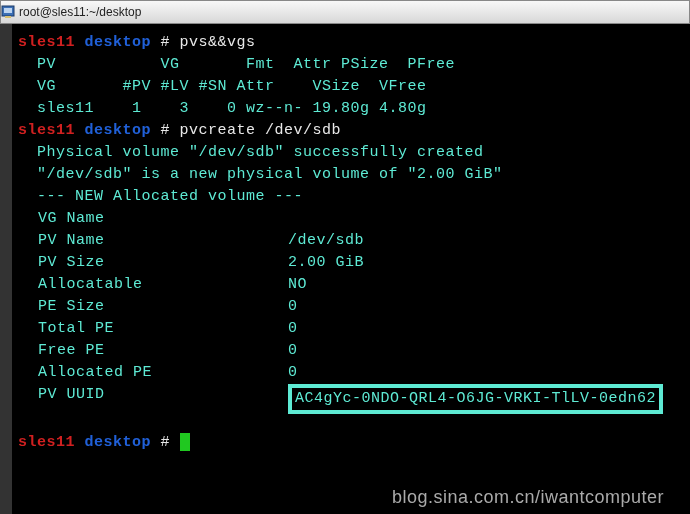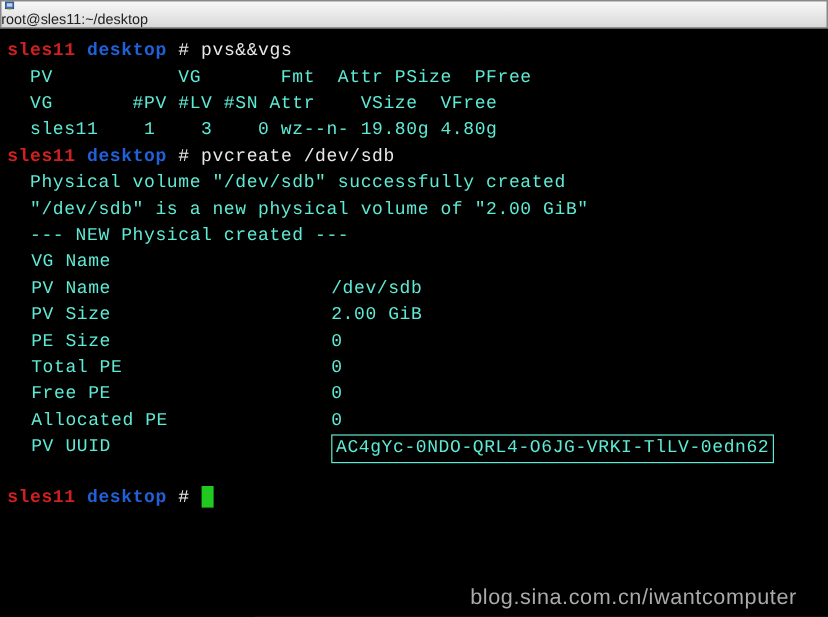--- a/index.html
+++ b/index.html
@@ -10,47 +10,48 @@
     font-size: 15px;
     width: 690px;
     height: 514px;
     overflow: hidden;
   }
   .titlebar {
     background: linear-gradient(#f8f8f8, #d8d8d8);
     border: 1px solid #888;
     height: 22px;
     display: flex;
+    align-items: center;
     padding: 0 0;
     font-family: "Segoe UI", Tahoma, sans-serif;
     font-size: 12px;
     color: #222;
-    flex-direction: column;
   }
   .titlebar svg { margin-right: 4px; }
   .terminal {
     background: #000;
     color: #ccc;
     padding: 8px 6px;
     height: calc(514px - 24px);
     line-height: 22px;
     letter-spacing: 0.5px;
     position: relative;
     box-sizing: border-box;
+    margin-left: 12px;
   }
   .host { color: #d02020; font-weight: bold; }
   .dir  { color: #2060d8; font-weight: bold; }
   .wht  { color: #e8e8e8; }
   .gry  { color: #5eead4; }
   .row { white-space: pre; }
   .pair { display: flex; }
   .key { width: 250px; display: inline-block; padding-left: 20px; }
   .val { display: inline-block; }
   .uuid-box {
-    border: 1px solid #5eead4;
+    border: 4px solid #5eead4;
     padding: 0 3px;
     display: inline-block;
   }
   .cursor {
     display: inline-block;
     width: 10px;
     height: 18px;
     background: #20c820;
     vertical-align: middle;
   }
@@ -77,33 +78,37 @@
 </div>
 
 <div class="terminal">
   <div class="row"><span class="host">sles11</span> <span class="dir">desktop</span><span class="wht"> # </span><span class="wht">pvs&amp;&amp;vgs</span></div>
   <div class="row gry">  PV           VG       Fmt  Attr PSize  PFree</div>
   <div class="row gry">  VG       #PV #LV #SN Attr    VSize  VFree</div>
   <div class="row gry">  sles11    1    3    0 wz--n- 19.80g 4.80g</div>
   <div class="row"><span class="host">sles11</span> <span class="dir">desktop</span><span class="wht"> # </span><span class="wht">pvcreate /dev/sdb</span></div>
   <div class="row gry">  Physical volume "/dev/sdb" successfully created</div>
   <div class="row gry">  "/dev/sdb" is a new physical volume of "2.00 GiB"</div>
-  <div class="row gry">  --- NEW Physical created ---</div>
+  <div class="row gry">  --- NEW Allocated volume ---</div>
 
   <div class="pair">
       <span class="key gry">VG Name</span>
       <span class="val gry"></span>
     </div>
   <div class="pair">
       <span class="key gry">PV Name</span>
       <span class="val gry">/dev/sdb</span>
     </div>
   <div class="pair">
       <span class="key gry">PV Size</span>
       <span class="val gry">2.00 GiB</span>
+    </div>
+  <div class="pair">
+      <span class="key gry">Allocatable</span>
+      <span class="val gry">NO</span>
     </div>
   <div class="pair">
       <span class="key gry">PE Size</span>
       <span class="val gry">0</span>
     </div>
   <div class="pair">
       <span class="key gry">Total PE</span>
       <span class="val gry">0</span>
     </div>
   <div class="pair">

